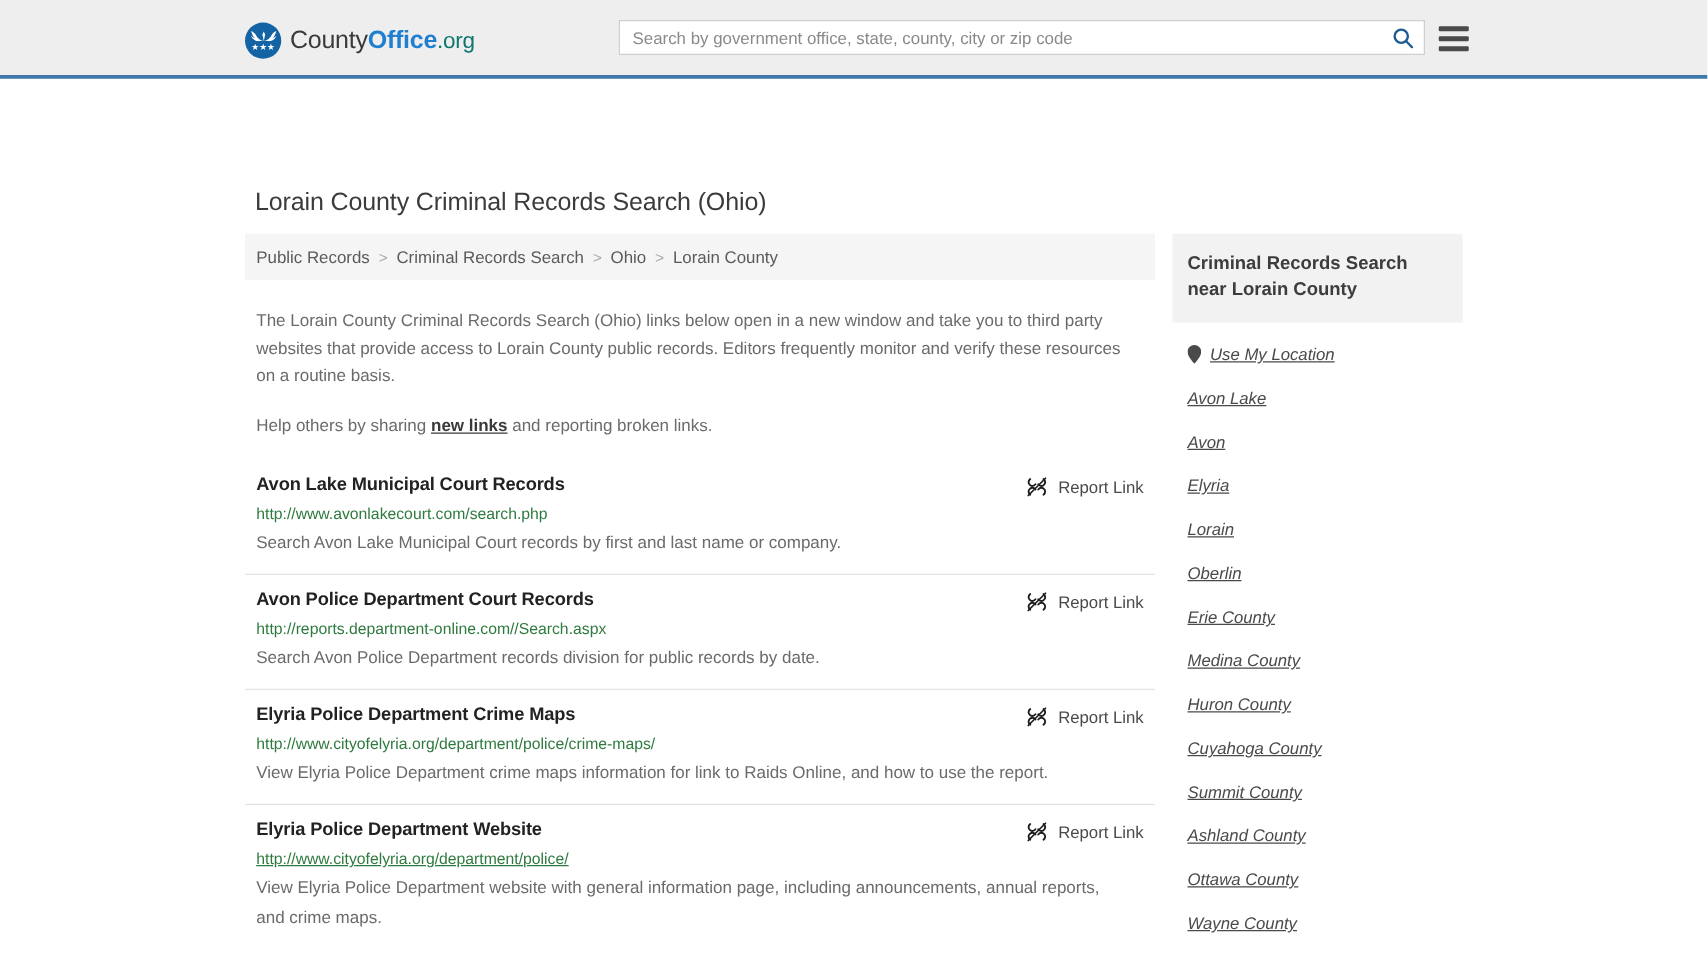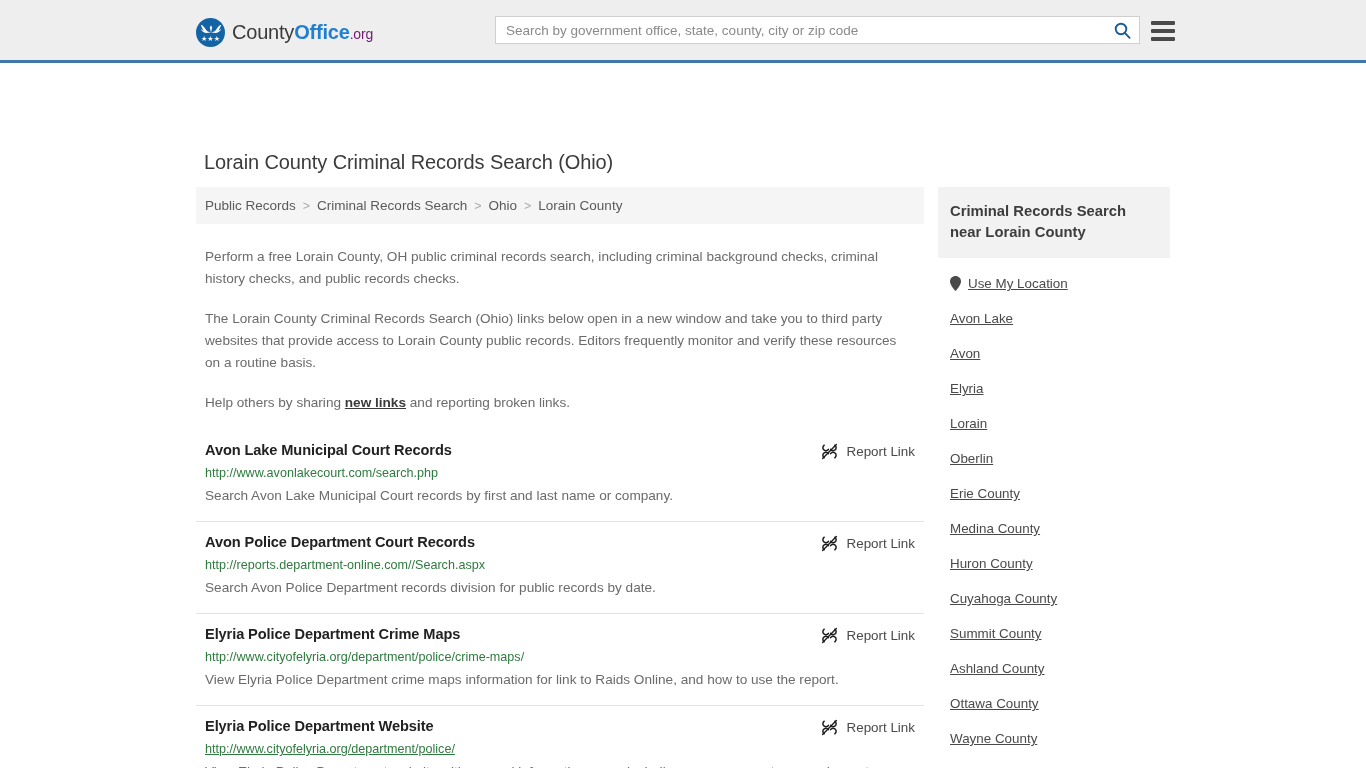--- a/index.html
+++ b/index.html
@@ -52,21 +52,21 @@
   }
   .logo-text {
     margin-left: 7px;
     font-size: 20px;
     color: #3a3a3a;
     letter-spacing: -0.2px;
     white-space: nowrap;
   }
   .logo-text .b { color: #1f7fd0; font-weight: bold; }
   .logo-text .c { font-weight: normal; }
-  .logo-text .tld { font-size: 14px; color: #701a75; }
+  .logo-text .tld { font-size: 18px; color: #0f766e; }
 
   .search-box {
     position: absolute;
     left: 495px;
     top: 16px;
     width: 645px;
     height: 28px;
     background: #ffffff;
     border: 1px solid #cfcfcf;
     display: flex;
@@ -225,21 +225,21 @@
     width: 232px;
   }
   .side-card-head {
     background: #f2f2f2;
     padding: 14px 12px 15px 12px;
     font-size: 14.8px;
     font-weight: bold;
     color: #3d3d3d;
     line-height: 21px;
   }
-  .side-links { padding: 8px 0 6px 0; }
+  .side-links { padding: 8px 0 6px 0; font-style: italic; }
   .side-link {
     display: flex;
     align-items: center;
     gap: 7px;
     padding: 10px 12px;
     font-size: 13.4px;
   }
   .side-link a {
     color: #4a4a4a;
     text-decoration: underline;
@@ -295,21 +295,20 @@
         <a>Public Records</a>
         <span class="sep">&gt;</span>
         <a>Criminal Records Search</a>
         <span class="sep">&gt;</span>
         <a>Ohio</a>
         <span class="sep">&gt;</span>
         <span class="current">Lorain County</span>
       </nav>
 
     <div class="intro">
-      <p>Perform a free Lorain County, OH public criminal records search, including criminal background checks, criminal history checks, and public records checks.</p>
       <p>The Lorain County Criminal Records Search (Ohio) links below open in a new window and take you to third party websites that provide access to Lorain County public records. Editors frequently monitor and verify these resources on a routine basis.</p>
       <p><span>Help others by sharing </span><a class="inline">new links</a><span> and reporting broken links.</span></p>
     </div>
 
     <div class="results" id="results-list">
         <div class="result">
           <div class="result-head">
             <a class="result-title">Avon Lake Municipal Court Records</a>
             <div class="report-link">
               <svg width="17" height="17" viewBox="0 0 17 17">

